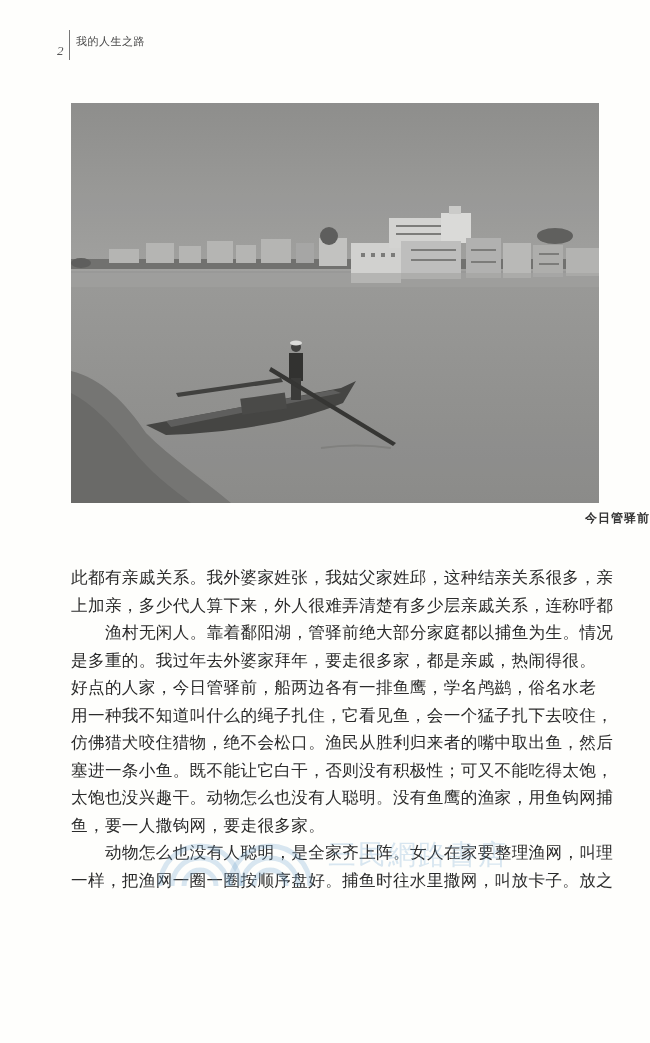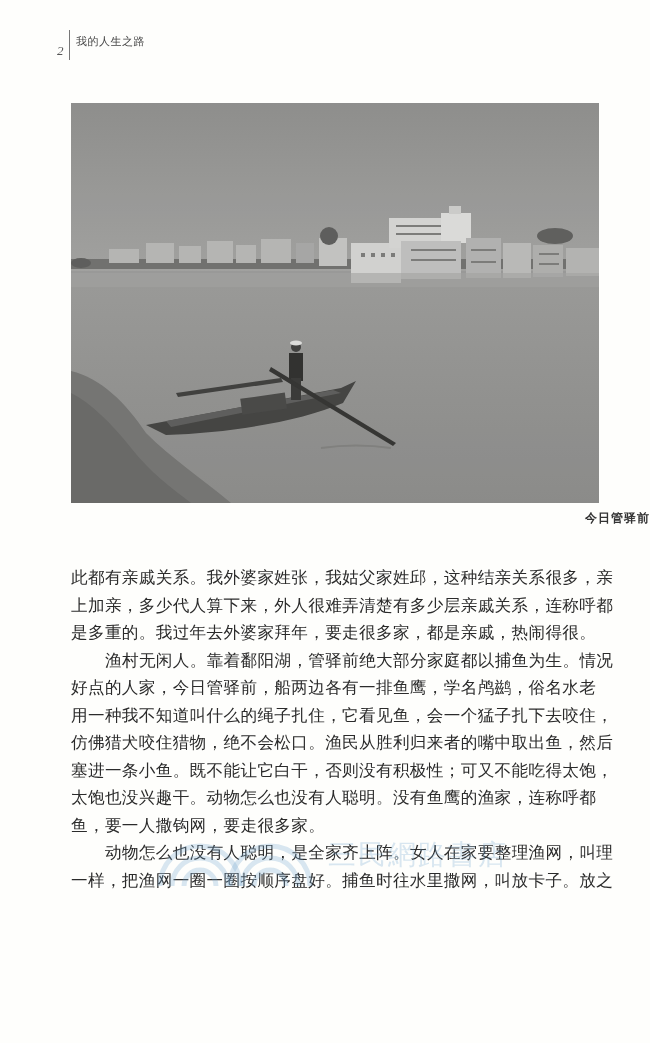--- a/index.html
+++ b/index.html
@@ -205,27 +205,27 @@
 
     <rect x="0" y="0" width="528" height="400" fill="#9a9a98" opacity="0.08"></rect>
   </svg>
 </div>
 
 <div class="caption">今日管驿前</div>
 
 <div class="body-text">
   <div class="line">此都有亲戚关系。我外婆家姓张，我姑父家姓邱，这种结亲关系很多，亲</div>
   <div class="line">上加亲，多少代人算下来，外人很难弄清楚有多少层亲戚关系，连称呼都</div>
+  <div class="line indent">渔村无闲人。靠着鄱阳湖，管驿前绝大部分家庭都以捕鱼为生。情况</div>
   <div class="line">是多重的。我过年去外婆家拜年，要走很多家，都是亲戚，热闹得很。</div>
-  <div class="line indent">渔村无闲人。靠着鄱阳湖，管驿前绝大部分家庭都以捕鱼为生。情况</div>
   <div class="line">好点的人家，今日管驿前，船两边各有一排鱼鹰，学名鸬鹚，俗名水老</div>
   <div class="line">用一种我不知道叫什么的绳子扎住，它看见鱼，会一个猛子扎下去咬住，</div>
   <div class="line">仿佛猎犬咬住猎物，绝不会松口。渔民从胜利归来者的嘴中取出鱼，然后</div>
   <div class="line">塞进一条小鱼。既不能让它白干，否则没有积极性；可又不能吃得太饱，</div>
-  <div class="line">太饱也没兴趣干。动物怎么也没有人聪明。没有鱼鹰的渔家，连称呼都</div>
+  <div class="line">太饱也没兴趣干。动物怎么也没有人聪明。没有鱼鹰的渔家，用鱼钩网捕</div>
   <div class="line">鱼，要一人撒钩网，要走很多家。</div>
   <div class="line indent">动物怎么也没有人聪明，是全家齐上阵。女人在家要整理渔网，叫理</div>
   <div class="line">一样，把渔网一圈一圈按顺序盘好。捕鱼时往水里撒网，叫放卡子。放之</div>
 </div>
 
 <div class="watermark">
   <svg class="wm-arcs" width="180" height="50" viewBox="0 0 180 50">
     <g fill="none" stroke="rgba(120,170,210,0.28)" stroke-width="5">
       <path d="M10,50 A40,40 0 0 1 90,50"></path>
       <path d="M22,50 A28,28 0 0 1 78,50"></path>

